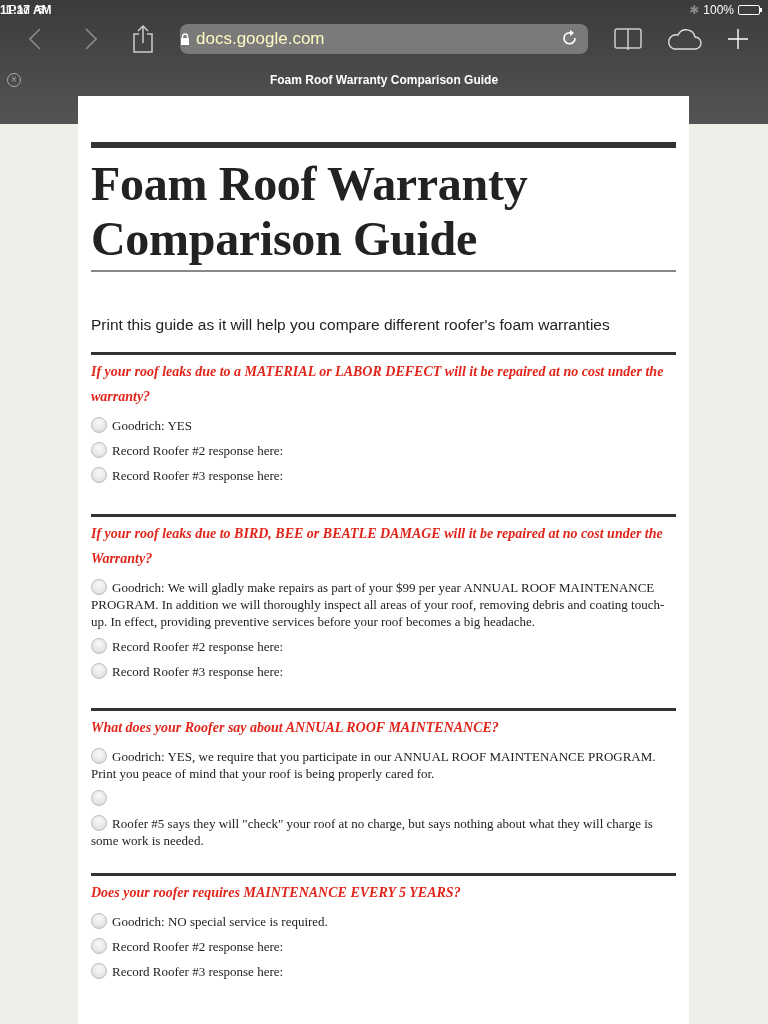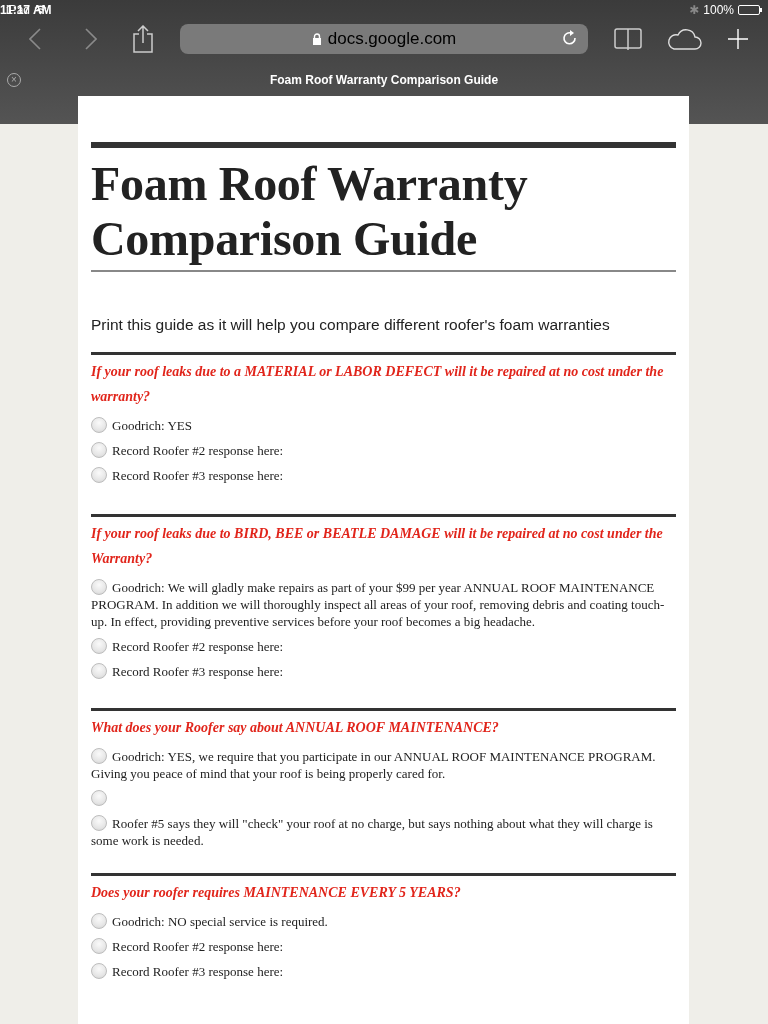--- a/index.html
+++ b/index.html
@@ -18,22 +18,22 @@
   .battery { width: 22px; height: 10px; border: 1px solid #fff; border-radius: 2px; position: relative; padding: 1px; }
   .battery-fill { width: 100%; height: 100%; background: #fff; }
   .battery:after { content: ""; position: absolute; right: -3px; top: 2px; width: 2px; height: 4px; background: #fff; }
   .bt { color: #888; font-size: 12px; }
 
   .toolbar { position: absolute; top: 22px; left: 0; width: 768px; height: 34px; }
   .tb-btn { position: absolute; top: 0; height: 34px; display: flex; align-items: center; justify-content: center; cursor: pointer; }
   .url-bar {
     position: absolute; left: 180px; top: 2px; width: 408px; height: 30px;
     background: #7a7a7a; border-radius: 8px;
-    display: flex; align-items: center; justify-content: center;
-    font-size: 17px; color: #000000;
+    display: flex; align-items: center; justify-content: flex-start;
+    font-size: 17px; color: #fef9c3;
   }
   .url-lock { margin-right: 6px; }
   .reload { position: absolute; right: 10px; top: 5px; }
 
   .tabbar { position: absolute; top: 64px; left: 0; width: 768px; height: 32px; }
   .tab-close { position: absolute; left: 7px; top: 9px; width: 14px; height: 14px; border: 1px solid #aaa; border-radius: 50%; color: #aaa; font-size: 10px; line-height: 12px; text-align: center; }
   .tab-title { position: absolute; left: 0; right: 0; top: 9px; text-align: center; font-size: 12px; font-weight: bold; color: #fff; }
 
   .page {
     position: absolute; left: 78px; top: 96px; width: 611px; height: 928px;
@@ -151,21 +151,21 @@
       <h2 class="q">If your roof leaks due to BIRD, BEE or BEATLE DAMAGE will it be repaired at no cost under the Warranty?</h2>
       <div class="opt"><span class="radio"></span><span>Goodrich: We will gladly make repairs as part of your $99 per year ANNUAL ROOF MAINTENANCE PROGRAM.  In addition we will thoroughly inspect all areas of your roof, removing debris and coating touch-up.  In effect, providing preventive services before your roof becomes a big headache.</span></div>
       <div class="opt"><span class="radio"></span><span>Record Roofer #2 response here:</span></div>
       <div class="opt"><span class="radio"></span><span>Record Roofer #3 response here:</span></div>
     </div>
     <div style="height:20px"></div>
 
     <div class="section">
       <div class="section-rule"></div>
       <h2 class="q">What does your Roofer say about ANNUAL ROOF MAINTENANCE?</h2>
-      <div class="opt"><span class="radio"></span><span>Goodrich: YES, we require that you participate in our ANNUAL ROOF MAINTENANCE PROGRAM.  Giving you peace of mind that your roof is being properly cared for.</span></div>
+      <div class="opt"><span class="radio"></span><span>Goodrich: YES, we require that you participate in our ANNUAL ROOF MAINTENANCE PROGRAM.  Print you peace of mind that your roof is being properly cared for.</span></div>
       <div class="opt"><span class="radio"></span></div>
       <div class="opt"><span class="radio"></span><span>Roofer #5 says they will "check" your roof at no charge, but says nothing about what they will charge is some work is needed.</span></div>
     </div>
     <div style="height:16px"></div>
 
     <div class="section">
       <div class="section-rule"></div>
       <h2 class="q">Does your roofer requires MAINTENANCE EVERY 5 YEARS?</h2>
       <div class="opt"><span class="radio"></span><span>Goodrich: NO special service is required.</span></div>
       <div class="opt"><span class="radio"></span><span>Record Roofer #2 response here:</span></div>

